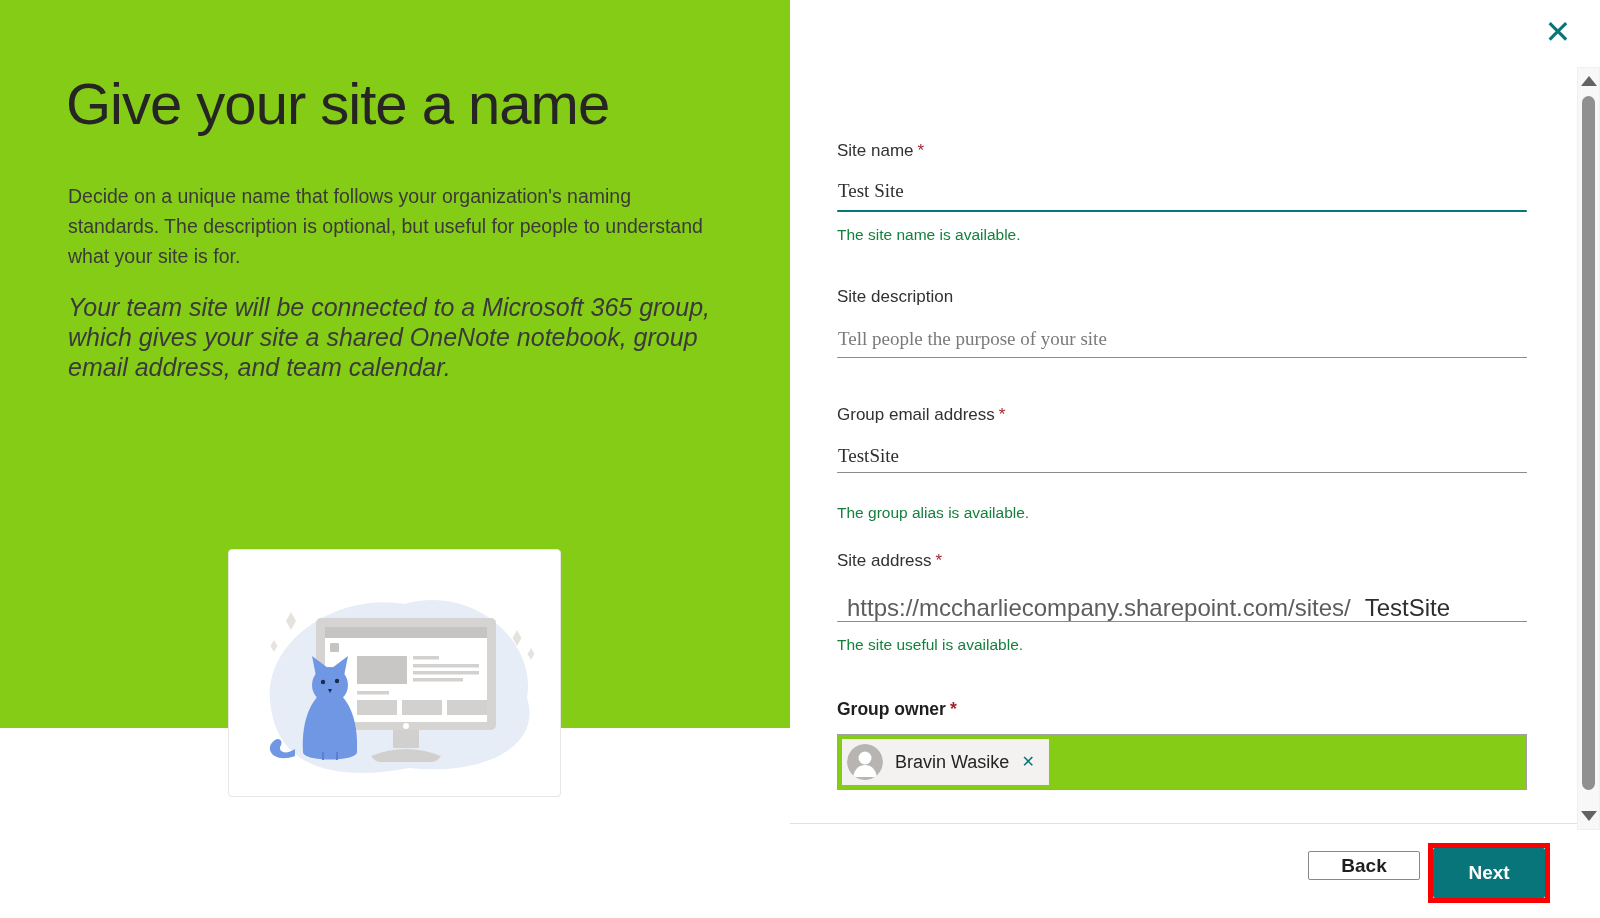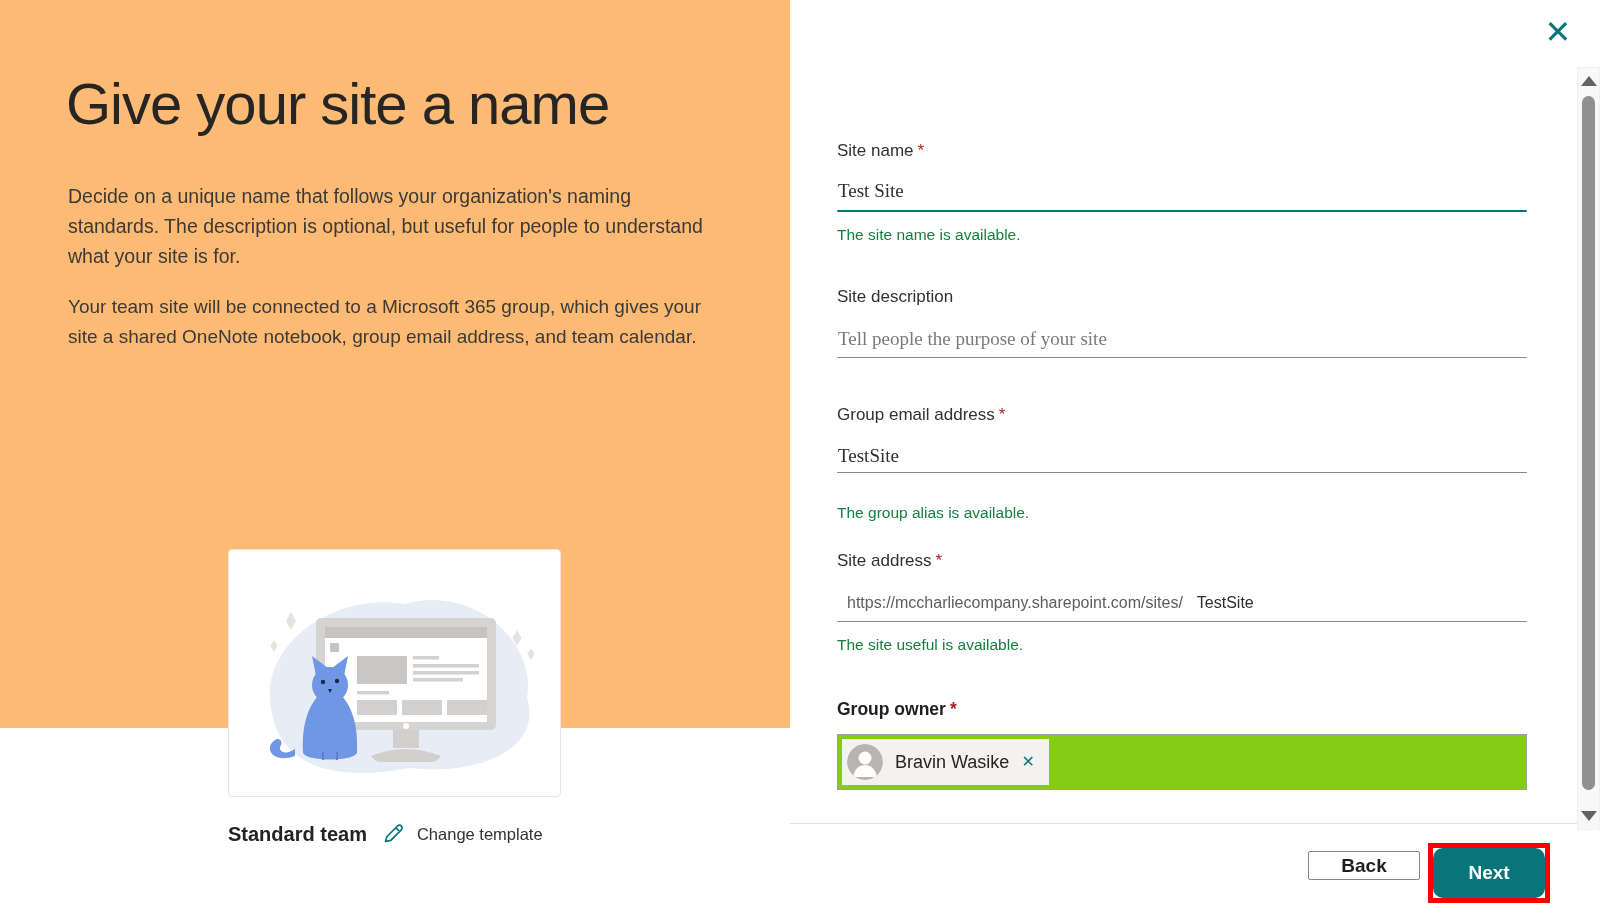--- a/index.html
+++ b/index.html
@@ -1,27 +1,27 @@
 <!DOCTYPE html>
 <html><head>
 <meta charset="utf-8">
 <style>
   * { margin:0; padding:0; box-sizing:border-box; }
   html,body { width:1600px; height:918px; overflow:hidden; background:#ffffff;
               font-family:"Liberation Sans", sans-serif; }
   .stage { position:relative; width:1600px; height:918px; }
 
   
-  .left-panel { position:absolute; left:0; top:0; width:790px; height:728px; background:#fdba74; }
+  .left-panel { position:absolute; left:0; top:0; width:790px; height:728px; background:#84cc16; }
   .page-title { position:absolute; left:66px; top:70px; font-size:58px; font-weight:300;
                 letter-spacing:-1px; color:#262524; }
   .intro-1 { position:absolute; left:68px; top:181px; width:655px;
              font-size:19.5px; line-height:30px; color:#3b3a39; }
   .intro-2 { position:absolute; left:68px; top:292px; width:655px;
-             font-size:19px; line-height:30px; color:#3b3a39; }
+             font-size:25px; line-height:30px; color:#3b3a39;font-style:italic; }
 
   .illus-card { position:absolute; left:228px; top:549px; width:333px; height:248px;
                 background:#ffffff; border:1px solid #e8e5e2; border-radius:4px; }
   .illus-card svg { display:block; }
 
   .template-row { position:absolute; left:228px; top:816px; height:36px;
                   display:flex; align-items:center; }
   .template-name { font-size:20px; font-weight:700; color:#242322; }
   .pencil-wrap { margin-left:14px; display:flex; align-items:center; cursor:pointer; }
   .change-template { margin-left:12px; font-size:16.5px; color:#333231; cursor:pointer; }
@@ -42,42 +42,42 @@
   .txt-input { position:absolute; width:690px; height:30px; border:none; outline:none;
                background:transparent; font-family:Liberation Serif, serif;
                font-size:19px; color:#2f2e2d; padding:0 0 12px 1px; }
   .txt-input::placeholder { color:#7a7a7a; opacity:1; }
 
   .underline { position:absolute; width:690px; height:1px; background:#8d8b89; border-radius:1px; }
   .underline.focus { height:2px; background:#077579; }
 
   .validation { position:absolute; font-size:15.5px; color:#15803d; }
 
-  .addr-row { position:absolute; width:690px; font-size:16px; display:flex; align-items:flex-start; }
+  .addr-row { position:absolute; width:690px; font-size:24px; display:flex; align-items:flex-start; }
   .addr-prefix { color:#5f5d5b; margin-left:10px; }
   .addr-value { color:#2f2e2d; margin-left:14px; }
 
   .picker-box { position:absolute; width:690px; height:56px; border:1px solid #a19f9d;
                 background:#84cc16; display:flex; align-items:center; padding-left:4px; cursor:text; }
   .person-chip { display:flex; align-items:center; height:46px; background:#f3f2f1;
                  padding:0 14px 0 5px; cursor:pointer; }
   .avatar { width:36px; height:36px; border-radius:50%; overflow:hidden; flex:0 0 36px; }
   .chip-name { margin-left:12px; font-size:18px; color:#252423; }
   .chip-remove { margin-left:12px; background:none; border:none; color:#077579;
                  font-size:16px; cursor:pointer; line-height:1; }
 
   .footer-divider { position:absolute; left:0; top:823px; width:810px; height:1px; background:#e3e1df; }
 
   .back-btn { position:absolute; left:518px; top:851px; width:112px; height:29px;
               background:#ffffff; border:1px solid #8a8886; border-radius:2px;
               font-family:"Liberation Sans", sans-serif; font-size:19px; font-weight:600;
               color:#201f1e; cursor:pointer; }
   .next-highlight { position:absolute; left:638px; top:843px; width:122px; height:60px;
                     border:5px solid #fb0000; }
-  .next-btn { width:112px; height:50px; background:#077579; border:none; border-radius:10px;
+  .next-btn { width:112px; height:50px; background:#077579; border:none; border-radius:2px;
               font-family:"Liberation Sans", sans-serif; font-size:19px; font-weight:700;
               color:#ffffff; cursor:pointer; }
 
   
   .scrollbar { position:absolute; left:787px; top:67px; width:23px; height:763px;
                background:#f8f8f8; border:1px solid #f0f0f0; }
   .sb-arrow { position:absolute; left:3px; width:0; height:0; cursor:pointer;
               border-left:8px solid transparent; border-right:8px solid transparent; }
   .sb-arrow.up { top:8px; border-bottom:10px solid #636363; }
   .sb-arrow.down { bottom:8px; border-top:10px solid #636363; }
@@ -127,29 +127,20 @@
         <path d="M87,126 L83,106 L99,118 Z" fill="#7097e4"></path>
         <path d="M115,126 L119,106 L103,118 Z" fill="#7097e4"></path>
         <circle cx="94" cy="132" r="2.2" fill="#1d2b4f"></circle>
         <circle cx="108" cy="131" r="2.2" fill="#1d2b4f"></circle>
         <path d="M99,139 l4,0 -2,4 Z" fill="#1d2b4f"></path>
         <path d="M94,210 l0,-8" stroke="#5d7fcd" stroke-width="2"></path>
         <path d="M108,210 l0,-8" stroke="#5d7fcd" stroke-width="2"></path>
       </svg>
     </div>
 
-    <div class="template-row">
-      <span class="template-name">Standard team</span>
-      <span class="pencil-wrap">
-        <svg width="24" height="24" viewBox="0 0 24 24">
-          <path d="M4.5 19.5 L6 14.5 L16.5 4 C17.6 2.9 19.3 2.9 20.3 4 C21.4 5 21.4 6.7 20.3 7.8 L9.8 18.3 Z M14.8 5.7 L18.6 9.5" fill="none" stroke="#077579" stroke-width="1.7" stroke-linejoin="round"></path>
-        </svg>
-      </span>
-      <span class="change-template">Change template</span>
-    </div>
   </div>
 
   <div class="right-panel">
 
     <button class="close-btn">✕</button>
 
     <div class="form-area">
 
       <div class="fld-label" style="top:141px;">
         <span>Site name</span><span class="req">*</span>

